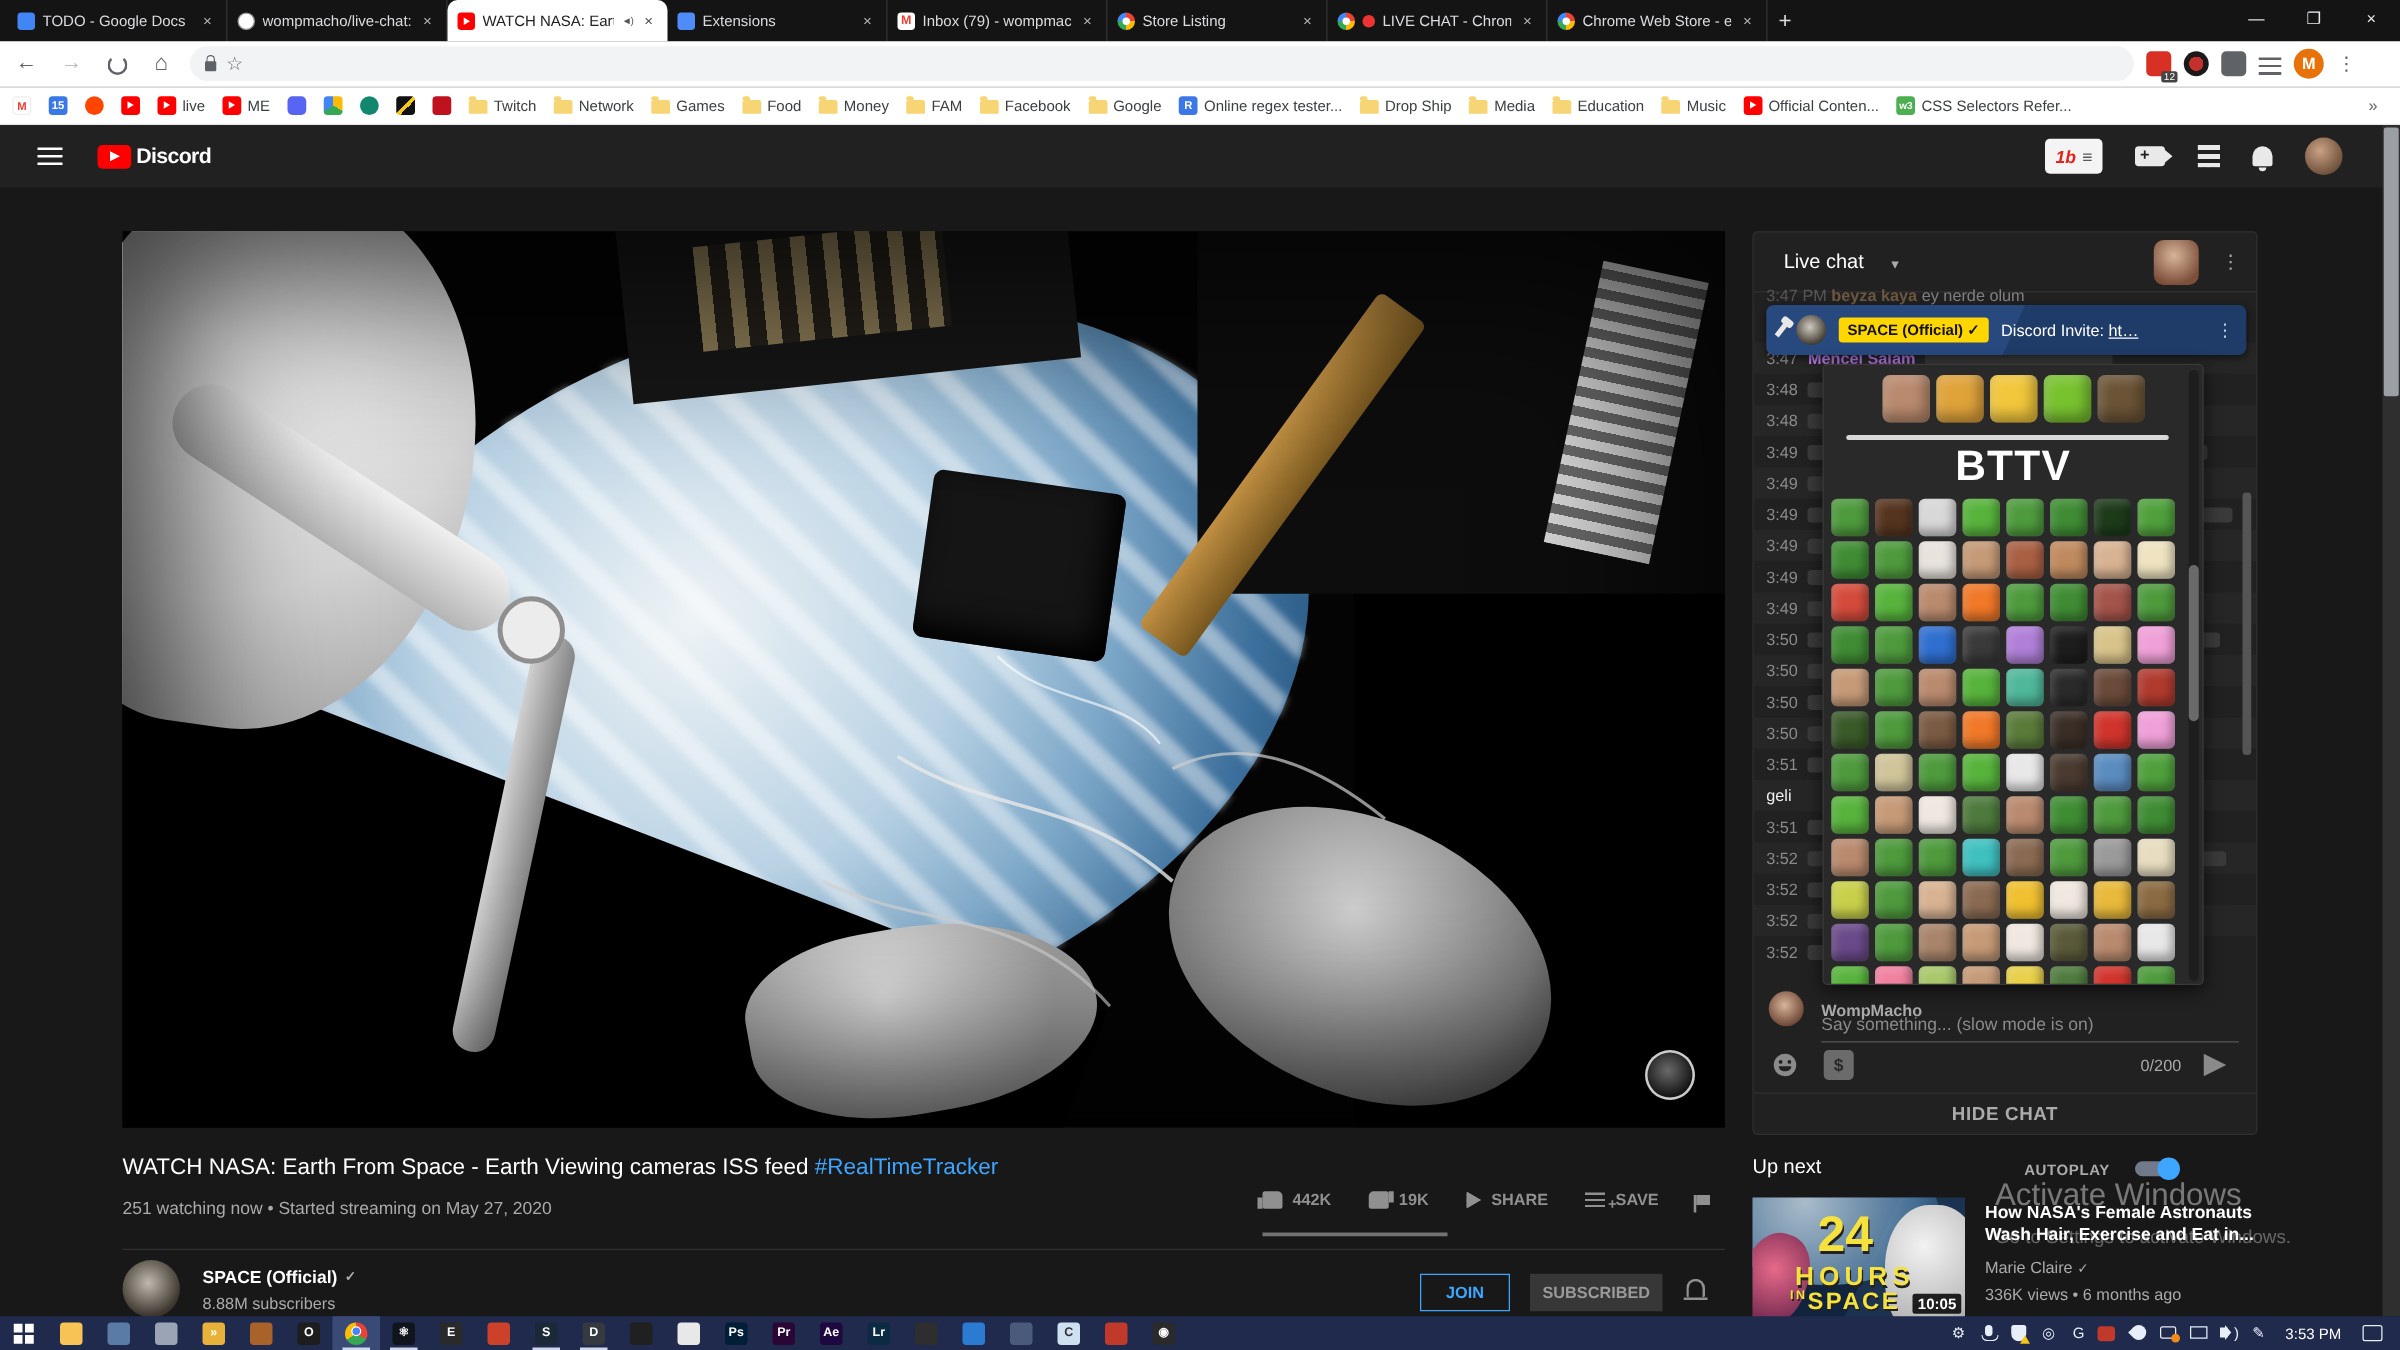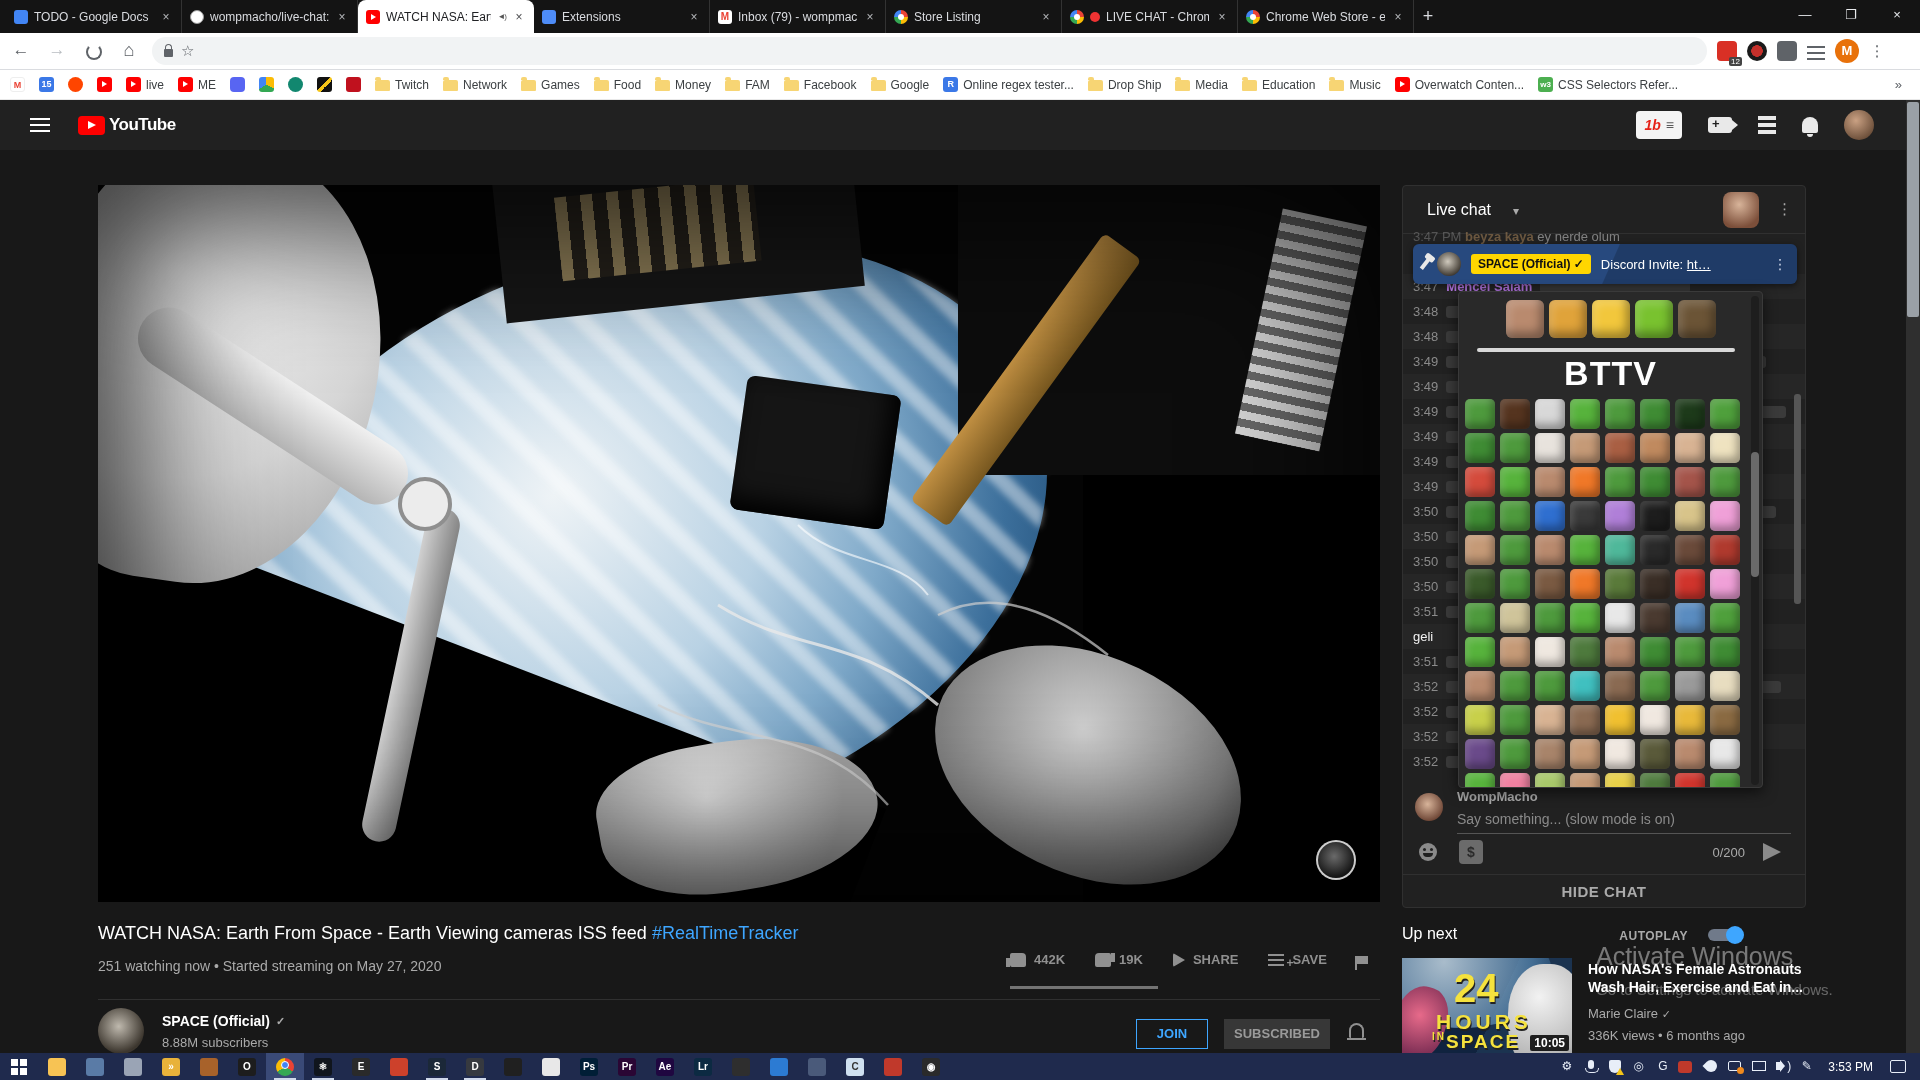--- a/index.html
+++ b/index.html
@@ -195,21 +195,21 @@
   .bttv { position:absolute; left:0; top:62px; width:100%; text-align:center; color:#fff; font-size:34px; font-weight:bold; letter-spacing:1px; }
   .emgrid { position:absolute; left:5px; top:106px; width:282px; display:grid; grid-template-columns:repeat(8,34px); grid-auto-rows:33px; gap:1px; }
   .emote { width:30px; height:30px; border-radius:5px; margin:1px; box-shadow:inset -3px -5px 8px rgba(0,0,0,.35), inset 3px 4px 7px rgba(255,255,255,.18); }
   .emscroll { position:absolute; right:3px; top:4px; width:8px; height:489px; background:#1e1e1e; border-radius:4px; }
   .emthumb { position:absolute; right:3px; top:160px; width:8px; height:125px; background:#6a6a6a; border-radius:4px; }
   .chatscroll { position:absolute; right:4px; top:160px; width:7px; height:210px; background:#555; border-radius:3px; z-index:2; }
 
   .chatinput { position:absolute; left:0; top:603px; width:100%; height:85px; }
   .ci-avatar { position:absolute; left:12px; top:4px; width:28px; height:28px; border-radius:50%;
       background:radial-gradient(circle at 45% 40%, #d8b49a, #6c4434 75%); }
-  .ci-user { position:absolute; left:54px; top:0px; color:#aaa; font-size:13px; font-weight:bold; }
+  .ci-user { position:absolute; left:54px; top:12px; color:#aaa; font-size:13px; font-weight:bold; }
   .ci-placeholder { position:absolute; left:54px; top:22px; color:#8a8a8a; font-size:14px; }
   .ci-line { position:absolute; left:54px; top:44px; width:334px; height:1px; background:#555; }
   .smiley { position:absolute; left:16px; top:54px; width:18px; height:18px; border-radius:50%; background:#8a8a8a; }
   .smiley::before{ content:""; position:absolute; left:4px; top:5px; width:3px; height:3px; border-radius:50%; background:#212121; box-shadow:7px 0 0 #212121; }
   .smiley::after{ content:""; position:absolute; left:4px; top:10px; width:10px; height:4px; border-radius:0 0 8px 8px; background:#212121; }
   .superchat { position:absolute; left:56px; top:51px; width:24px; height:24px; background:#6b6b6b; border-radius:4px;
       color:#2a2a2a; font-weight:bold; font-size:14px; text-align:center; line-height:24px; }
   .counter { position:absolute; right:60px; top:56px; color:#aaa; font-size:13px; }
   .sendbtn { position:absolute; right:24px; top:54px; width:0; height:0; border-left:18px solid #8a8a8a; border-top:9px solid transparent; border-bottom:9px solid transparent; }
   .hidechat { position:absolute; left:0; top:688px; width:100%; height:34px; border-top:1px solid #303030;
@@ -436,34 +436,34 @@
       <div class="bm">
         <span class="bmic bm--folder"></span>
         <span>Education</span>
       </div>
       <div class="bm">
         <span class="bmic bm--folder"></span>
         <span>Music</span>
       </div>
       <div class="bm">
         <span class="bmic bm--youtube"></span>
-        <span>Overwatch Conten...</span>
+        <span>Official Conten...</span>
       </div>
       <div class="bm">
         <span class="bmic bm--w3">w3</span>
         <span>CSS Selectors Refer...</span>
       </div>
       <div class="bm-overflow">»</div>
     </div>
 
   <div class="masthead">
     <div class="burger"></div>
     <div class="ytlogo">
       <div class="ytplay"></div>
-      <div class="ytword">YouTube</div>
+      <div class="ytword">Discord</div>
     </div>
     <div class="mast-right">
       <div class="tbpill">
         <span class="tb1b">1b</span>
         <span class="tblines">≡</span>
       </div>
       <div class="cam"></div>
       <div class="appsgrid"></div>
       <div class="bell"></div>
       <div class="avatar28"></div>

